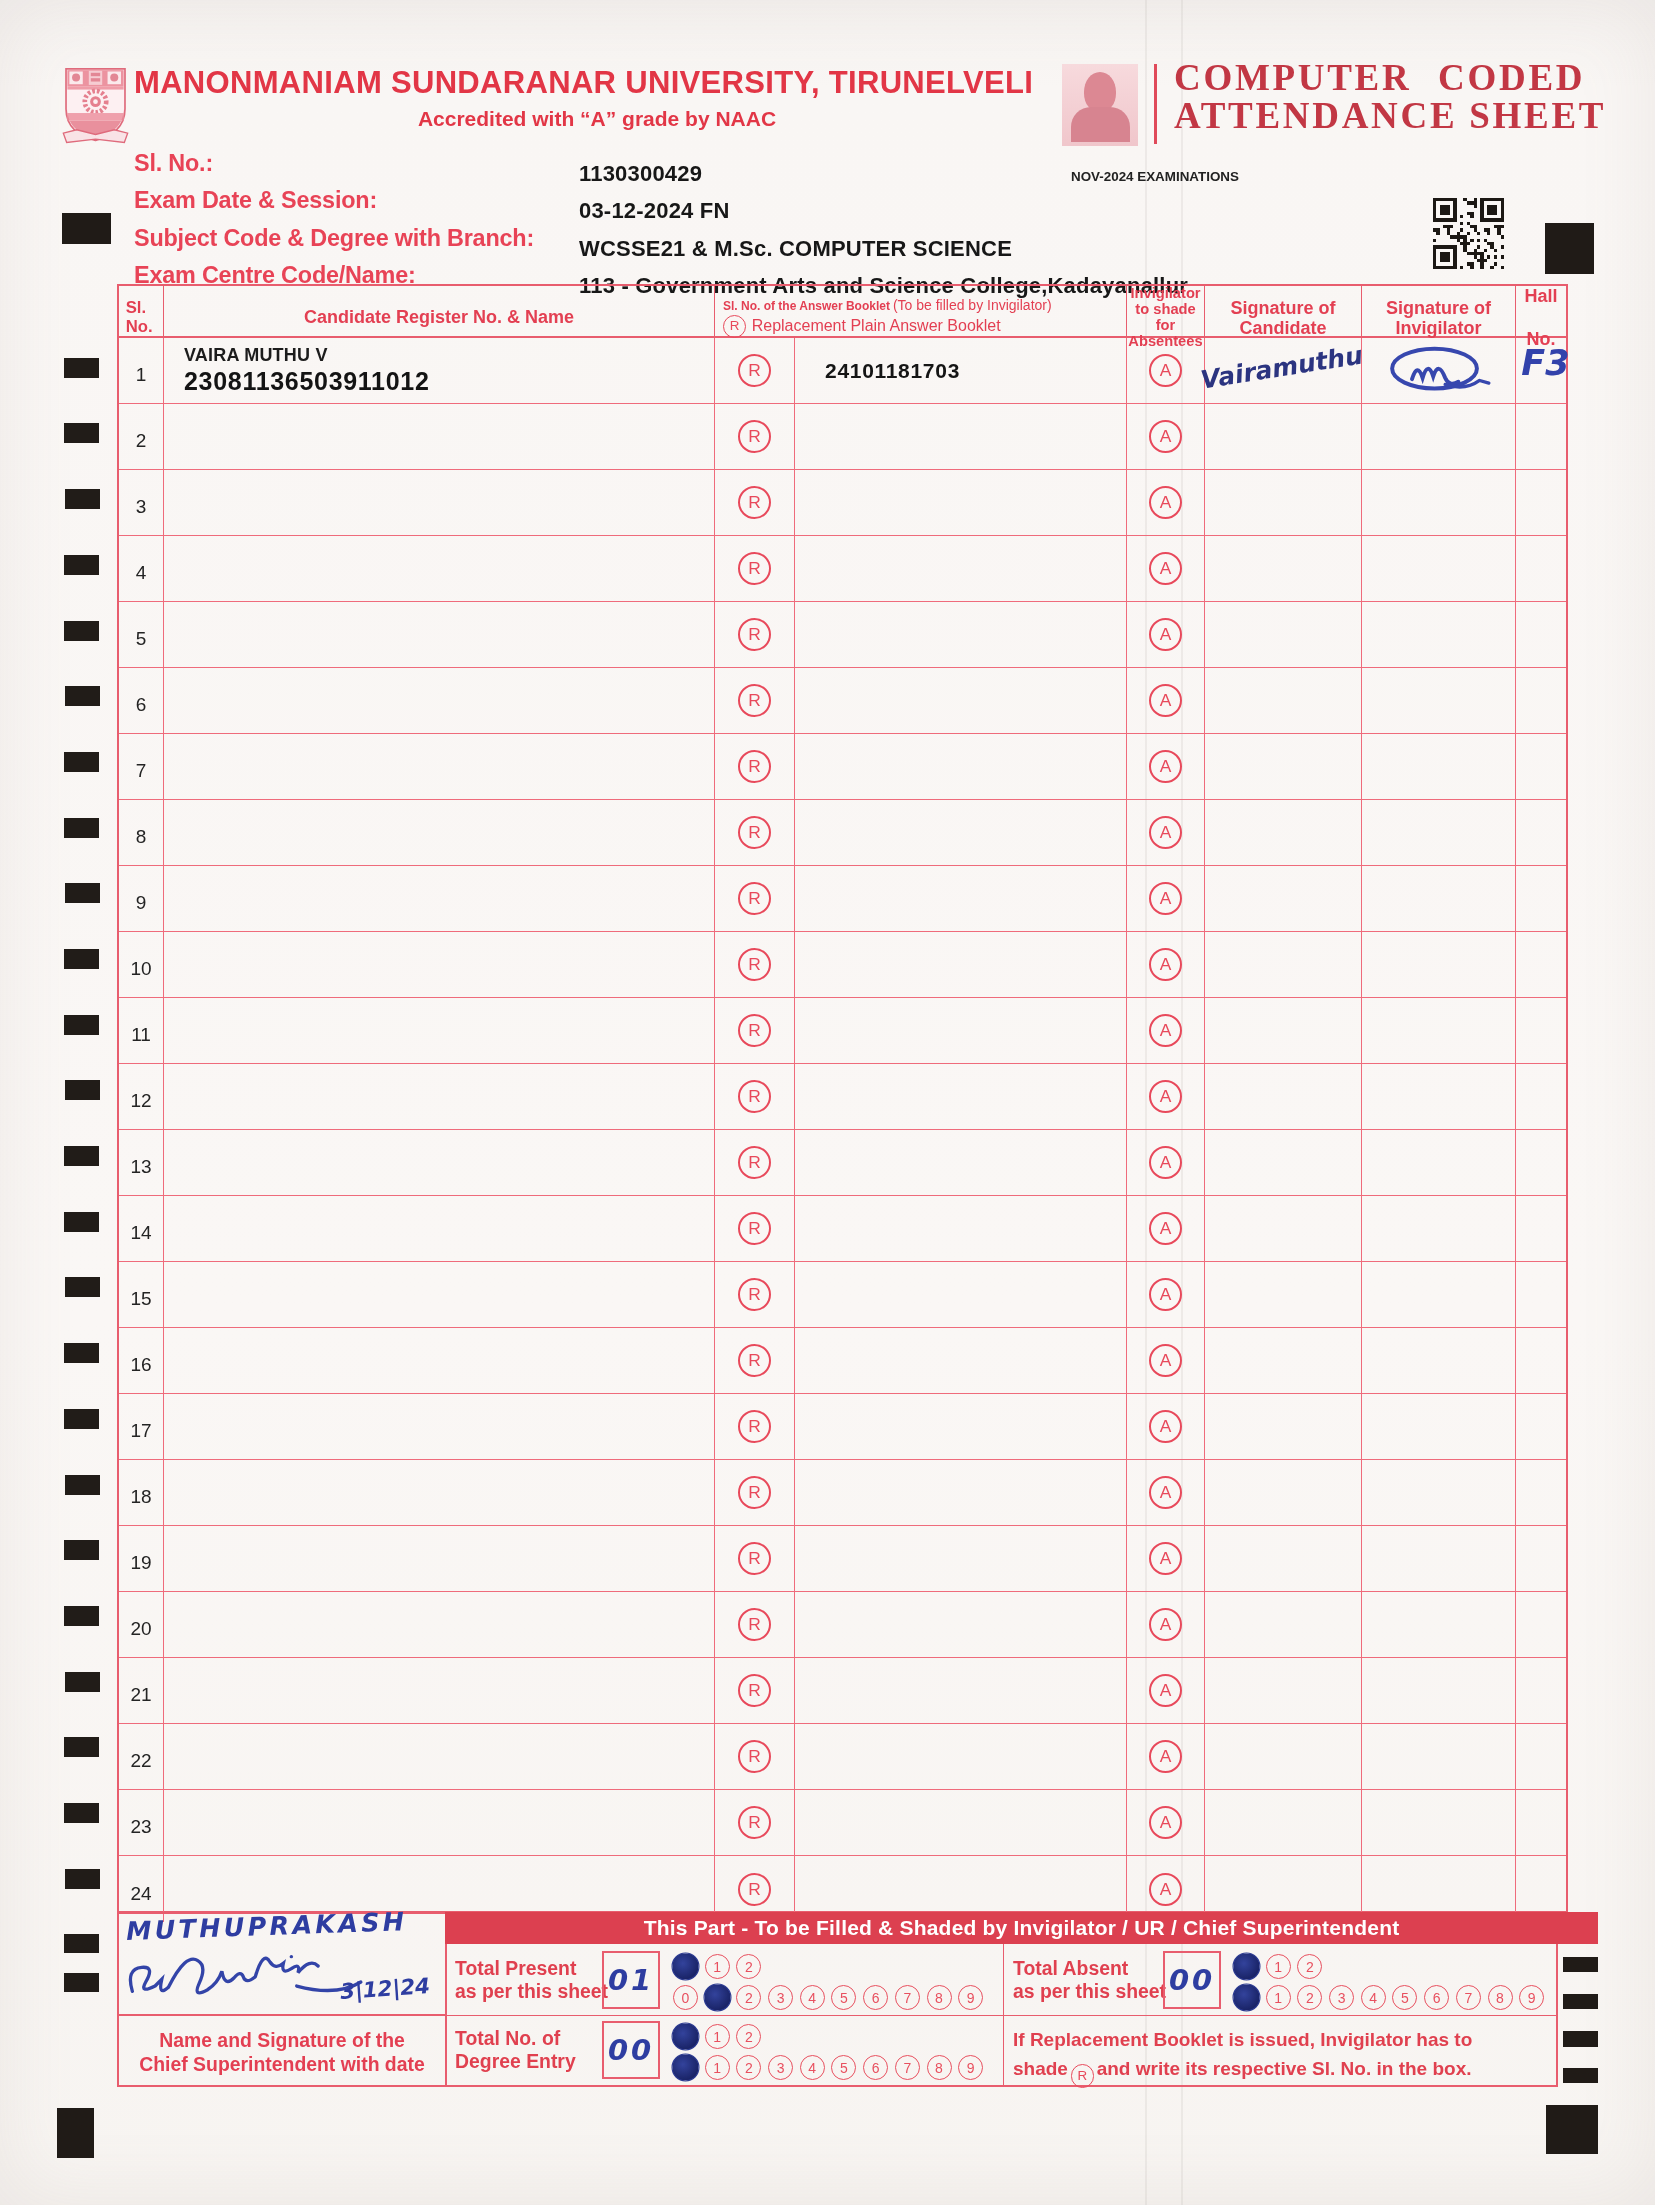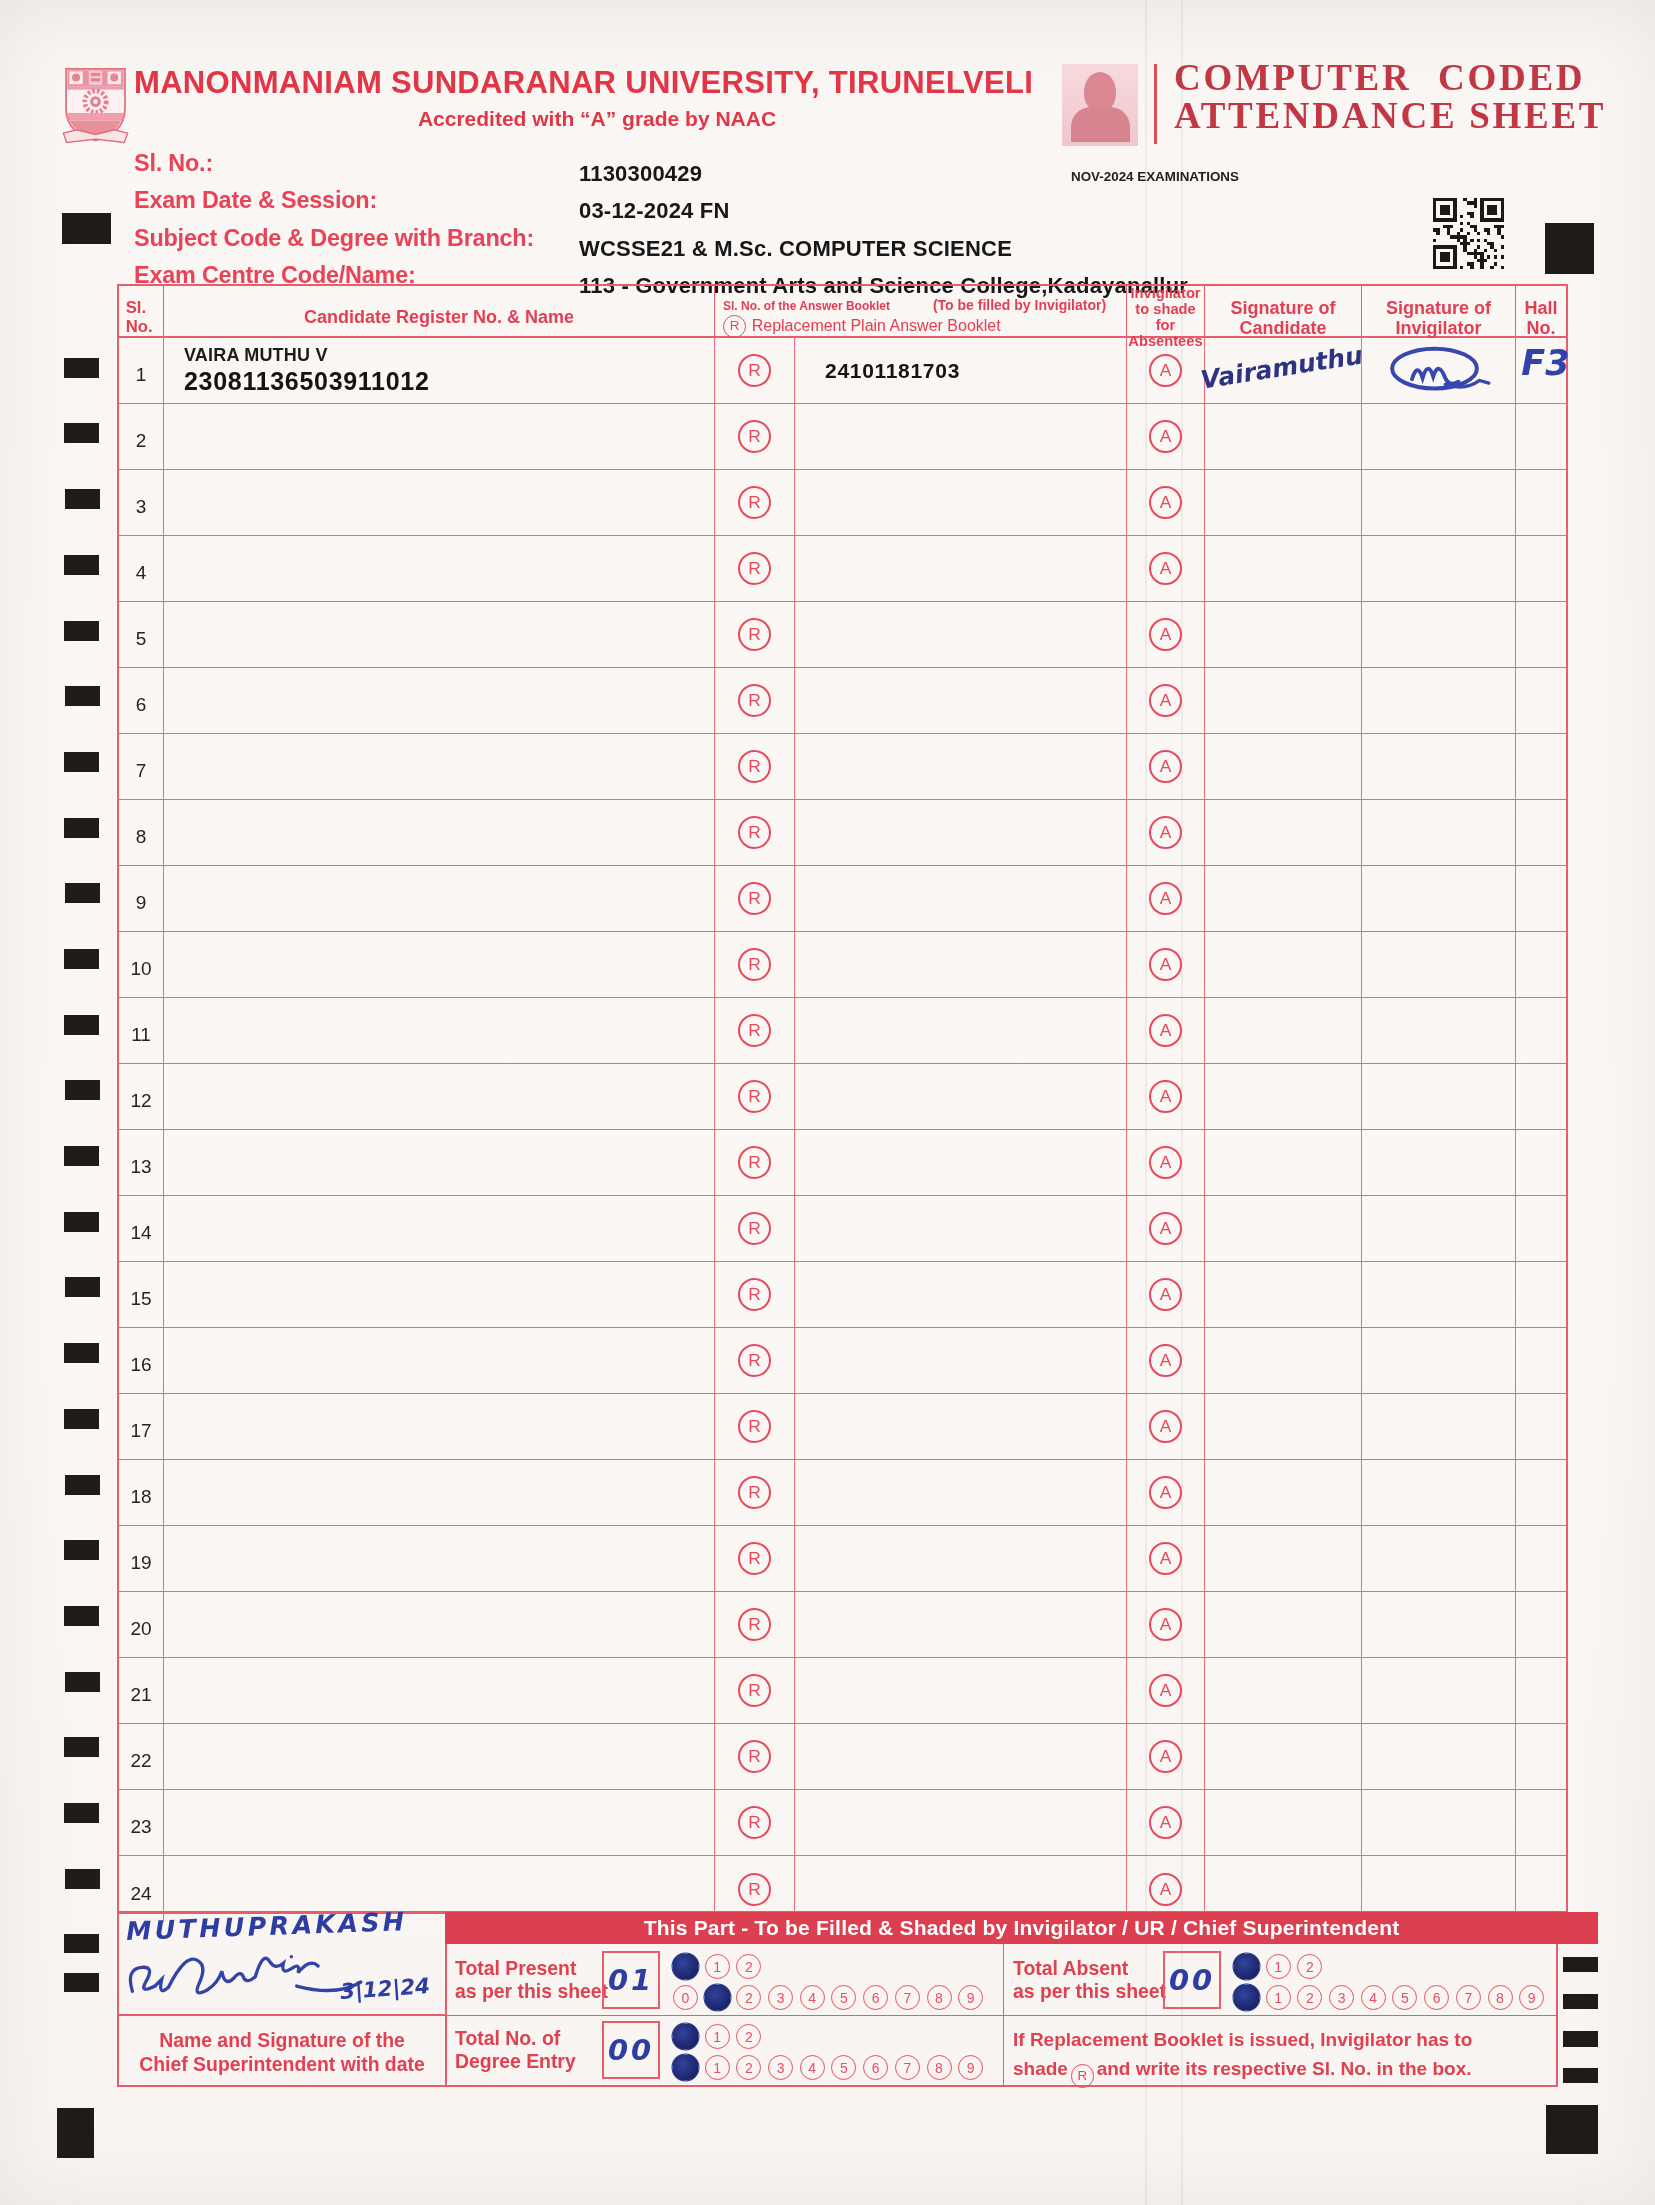--- a/index.html
+++ b/index.html
@@ -33,27 +33,27 @@
   .f-label{font-size:23.4px;font-weight:bold;color:#e84356;letter-spacing:-0.2px;}
   .f-value{position:absolute;left:445px;top:10.7px;font-size:22px;font-weight:bold;color:#171717;
            letter-spacing:0.2px;white-space:nowrap;text-align:center;}
   
   .tbl{position:absolute;left:117px;top:284px;width:1451px;height:1629px;
        border:2px solid #e85d6e;box-sizing:border-box;}
   .thead,.trow{display:grid;grid-template-columns:45px 551px 80px 332px 78px 157px 154px 1fr;box-sizing:border-box;}
   .thead{height:52px;border-bottom:2px solid #e85d6e;}
   .thead>div{border-right:1.3px solid #e85d6e;color:#e33f52;display:flex;flex-direction:column;
              justify-content:center;align-items:center;text-align:center;box-sizing:border-box;}
-  .thead>div:last-child,.trow>div:last-child{border-right:none;}
+  .thead>div:last-child,.trow>div:last-child{border-right:none;justify-content:space-between;}
   .h-sl{font-size:16.7px;font-weight:bold;line-height:1.1;align-items:flex-start!important;padding-left:6.7px;}
   .h-cand{font-size:18px;font-weight:bold;}
   .h-book{align-items:flex-start!important;padding-left:8px;line-height:1.25;}
   .h-book .bh1{white-space:nowrap;}
   .h-book .bh1 b{font-size:12px;}
-  .h-book .bh1 span{font-size:14px;font-weight:bold;margin-left:40px;}
+  .h-book .bh1 span{font-size:14px;font-weight:normal;}
   .h-book .bh2{font-size:16px;font-weight:500;display:flex;align-items:center;gap:5.3px;}
   .h-abs{font-size:14.7px;font-weight:bold;line-height:1.08;}
   .h-sig{font-size:18px;font-weight:bold;line-height:1.12;}
   .h-hall{font-size:18px;font-weight:bold;line-height:1.12;}
   .trow{height:66px;border-bottom:1.3px solid #ef6b7b;}
   .trow:last-child{border-bottom:none;}
   .trow>div{border-right:1.3px solid #ef6b7b;box-sizing:border-box;position:relative;}
   .c-sl{display:flex;align-items:center;justify-content:center;font-size:19px;color:#242424;padding-top:9.4px;}
   .c-cand{padding:6.7px 0 0 20px;}
   .cand-name{font-size:18px;font-weight:600;color:#1c1c1c;letter-spacing:0.2px;}

